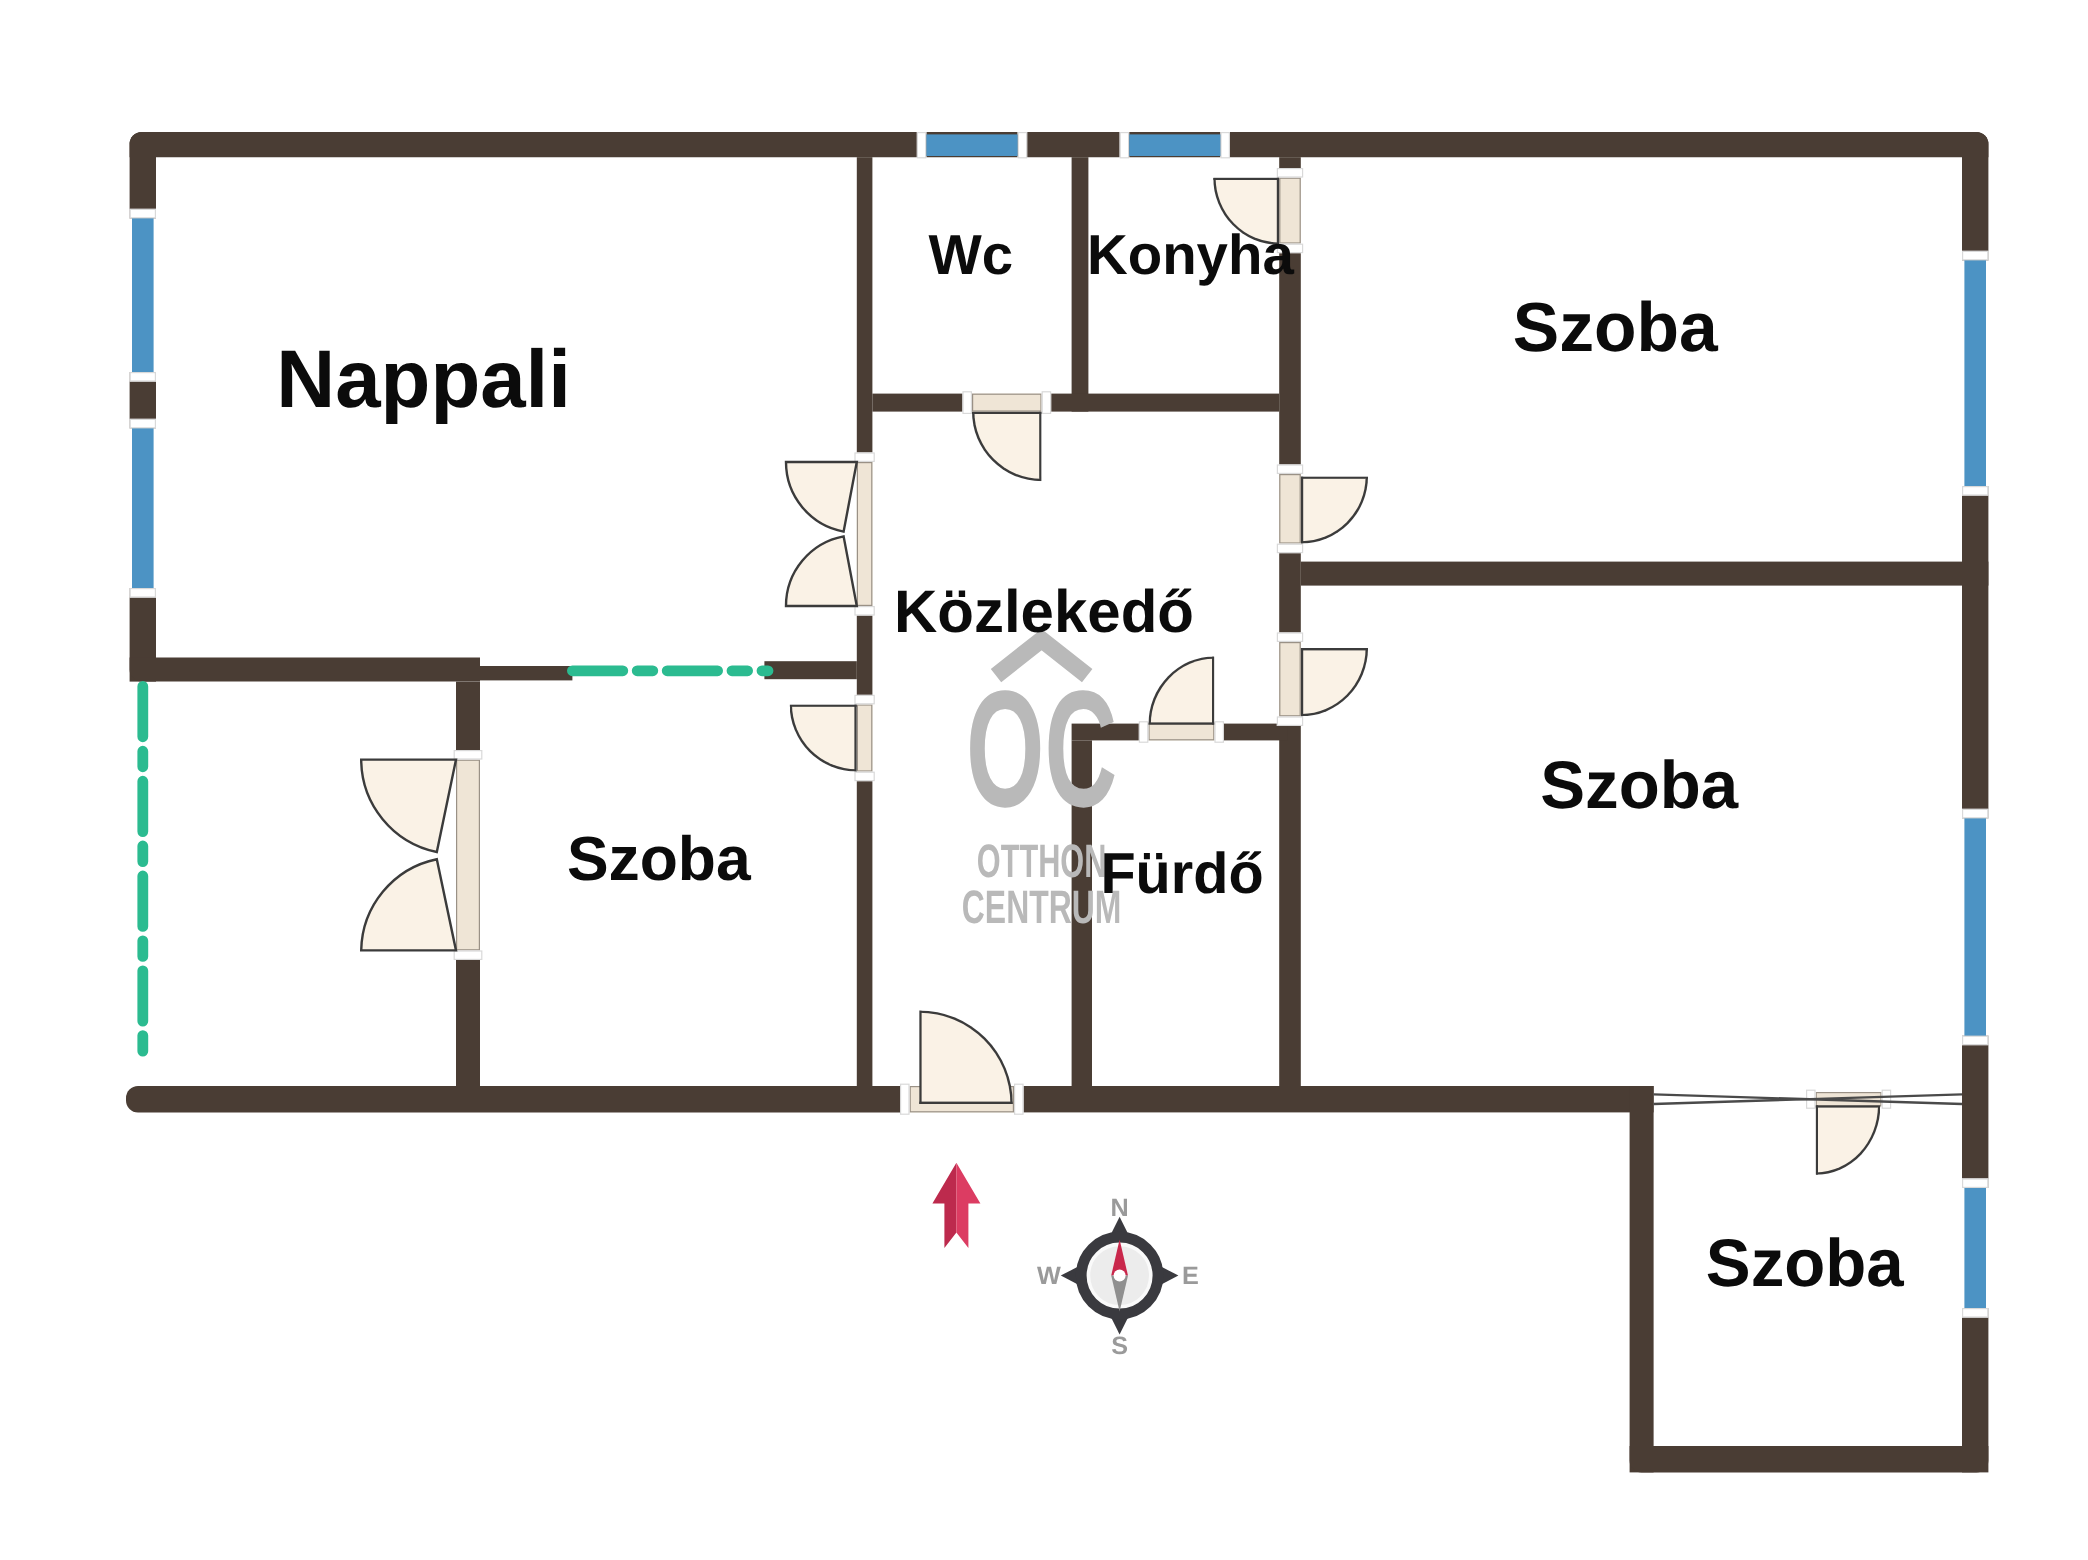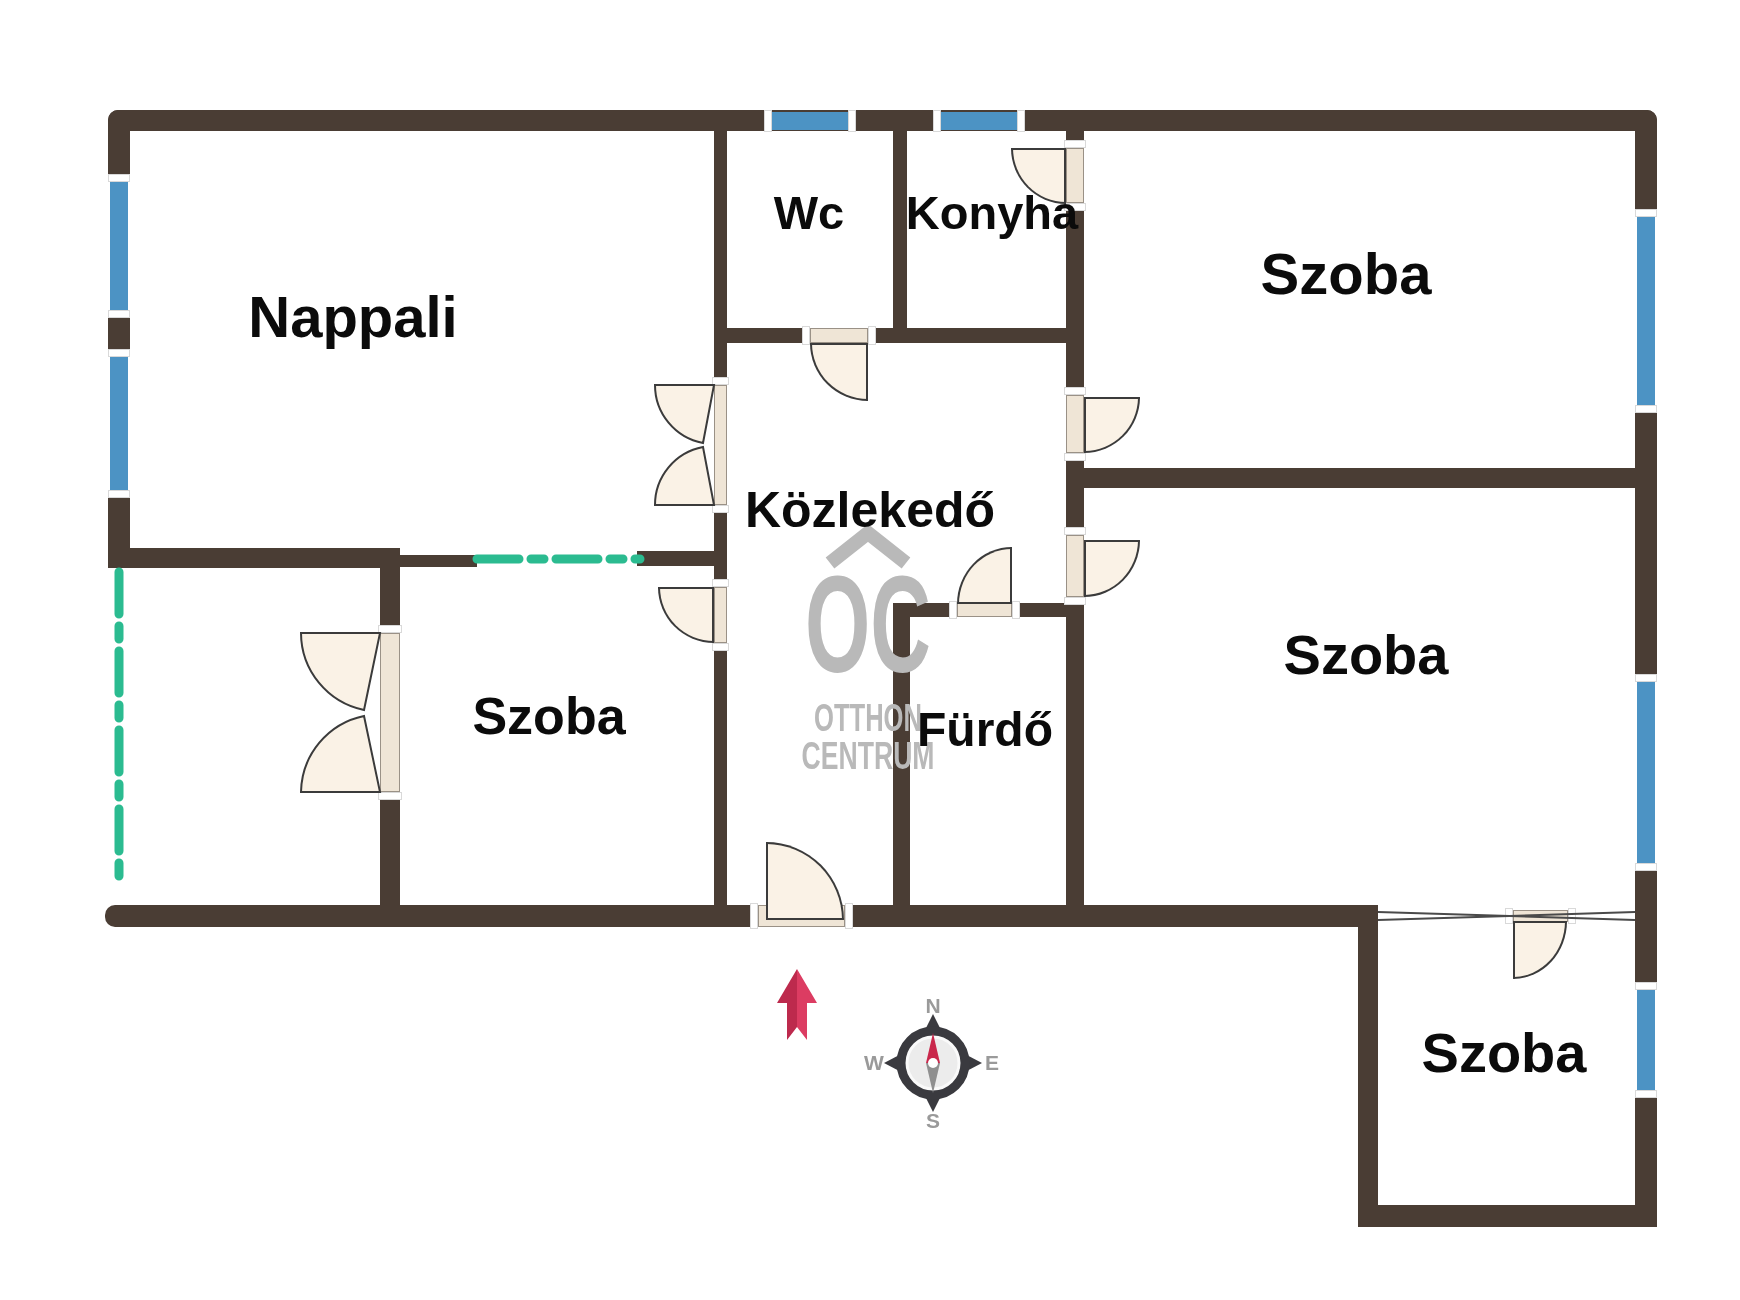--- a/index.html
+++ b/index.html
@@ -153,21 +153,21 @@
       <polygon points="933,1093 926,1063 940,1063" fill="#8f8f8f"></polygon>
       <circle cx="933" cy="1063" r="5" fill="#ffffff"></circle>
       <text class="compass-letter" x="933" y="1013" text-anchor="middle">N</text>
       <text class="compass-letter" x="933" y="1128" text-anchor="middle">S</text>
       <text class="compass-letter" x="874" y="1070" text-anchor="middle">W</text>
       <text class="compass-letter" x="992" y="1070" text-anchor="middle">E</text>
     </g>
   </svg>
 
   <div id="labels">
-      <div class="room-label" style="left: 353px; top: 316px; font-size: 58px;">Nappali</div>
+      <div class="room-label" style="left: 353px; top: 316px; font-size: 68px;">Nappali</div>
       <div class="room-label" style="left: 809px; top: 212px; font-size: 47px;">Wc</div>
       <div class="room-label" style="left: 992px; top: 212px; font-size: 47px;">Konyha</div>
       <div class="room-label" style="left: 1346px; top: 273px; font-size: 58px;">Szoba</div>
       <div class="room-label" style="left: 870px; top: 510px; font-size: 50px;">Közlekedő</div>
       <div class="room-label" style="left: 549px; top: 716px; font-size: 52px;">Szoba</div>
       <div class="room-label" style="left: 985px; top: 729px; font-size: 48px;">Fürdő</div>
       <div class="room-label" style="left: 1366px; top: 654px; font-size: 56px;">Szoba</div>
       <div class="room-label" style="left: 1504px; top: 1052px; font-size: 56px;">Szoba</div>
     </div>
 </div>

